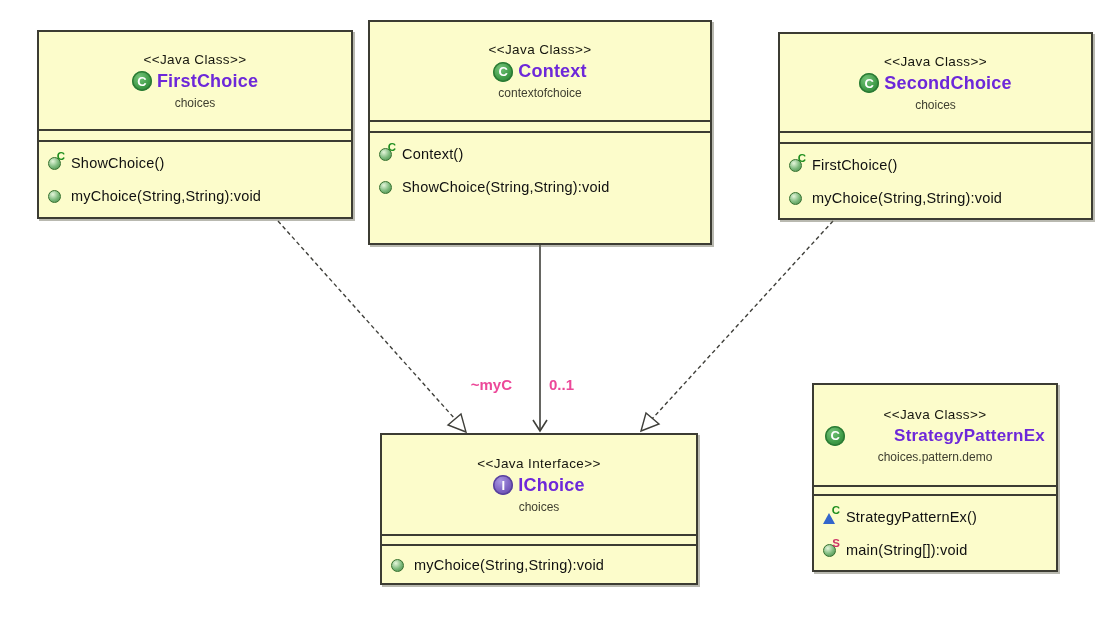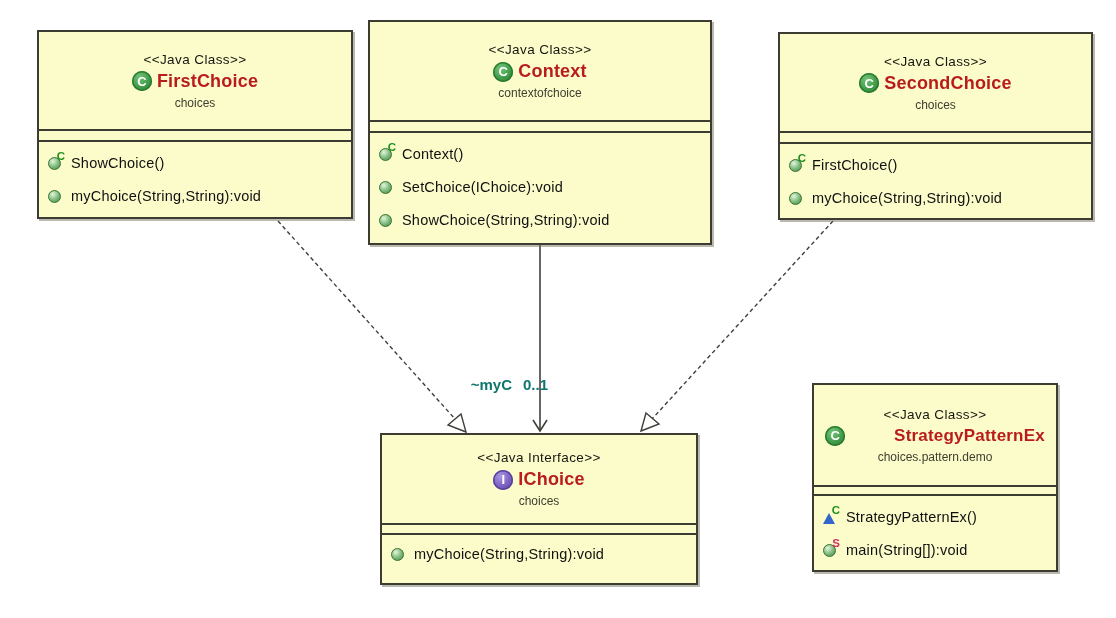--- a/index.html
+++ b/index.html
@@ -20,21 +20,21 @@
   .stereotype { font-size:13.5px; letter-spacing:.4px; color:#16160f; }
   .name-row { display:flex; align-items:center; gap:5px; }
   .cbadge {
     width:20px; height:20px; border-radius:50%; flex:0 0 auto;
     display:flex; align-items:center; justify-content:center;
     color:#fff; font-size:13px; font-weight:bold; line-height:1;
   }
   .cbadge.class { background:radial-gradient(circle at 38% 32%, #74c47a, #3f9b47 55%, #2a7a33); box-shadow:inset 0 0 0 1.5px #2b7a34; }
   .cbadge.iface { background:radial-gradient(circle at 38% 32%, #a violet, #7a5fc0 55%, #5b449e); }
   .cbadge.iface { background:radial-gradient(circle at 38% 32%, #a897e2, #7a5fc0 55%, #5b449e); box-shadow:inset 0 0 0 1.5px #58419c; }
-  .cname { font-size:18px; font-weight:bold; letter-spacing:.2px; color:#b91c1c; }
+  .cname { font-size:18px; font-weight:bold; letter-spacing:.2px; color:#6d28d9; }
   .pkg { font-size:12px; color:#3e3e30; }
 
   .attr-comp { box-sizing:border-box; flex:0 0 auto; border-top:2px solid #3c3c33; border-bottom:2px solid #3c3c33; }
   .methods-comp { flex:1 1 auto; padding:4px 0 0 9px; display:flex; flex-direction:column; }
   .method-row { display:flex; align-items:center; height:33px; gap:7px; }
   .micon { position:relative; width:16px; height:20px; flex:0 0 auto; }
   .sphere {
     position:absolute; left:0; bottom:3px; width:11px; height:11px; border-radius:50%;
     background:radial-gradient(circle at 35% 30%, #e4f5da, #7ab87a 55%, #478649);
     border:1px solid #35702f; display:block;
@@ -43,23 +43,23 @@
     position:absolute; left:0; bottom:3px; width:0; height:0; display:block;
     border-left:6.5px solid transparent; border-right:6.5px solid transparent;
     border-bottom:11px solid #3366cc;
   }
   .mod { position:absolute; top:-2px; right:-1px; font-size:11.5px; font-weight:bold; line-height:1; }
   .mod.c { color:#1f8f1f; }
   .mod.s { color:#cc3366; }
   .mtext { font-size:14.5px; letter-spacing:.2px; color:#101010; white-space:nowrap; }
   .method-row.static .mtext { }
 
-  .edge-label { position:absolute; z-index:3; color:#0f766e; font-size:15px; font-weight:bold; }
+  .edge-label { position:absolute; z-index:3; color:#ec4899; font-size:15px; font-weight:bold; }
   #assoc-name { left:458px; top:376px; width:54px; text-align:right; }
-  #assoc-mult { left:523px; top:376px; }
+  #assoc-mult { left:549px; top:376px; }
 </style>
 </head>
 <body>
 
 <div class="canvas">
 
   <svg class="edges" width="1116" height="618" viewBox="0 0 1116 618">
 
     <line x1="278" y1="221" x2="455" y2="419" stroke="#3f3f3a" stroke-width="1.4" stroke-dasharray="4 3"></line>
     <polygon points="466,432 448,425 461,414" fill="#ffffff" stroke="#3f3f3a" stroke-width="1.4"></polygon>
@@ -116,26 +116,20 @@
         <span class="micon">
             <i class="sphere"></i>
             <sup class="mod c">C</sup>
           </span>
         <span class="mtext">Context()</span>
       </div>
       <div class="method-row">
         <span class="micon">
             <i class="sphere"></i>
           </span>
-        <span class="mtext">SetChoice(IChoice):void</span>
-      </div>
-      <div class="method-row">
-        <span class="micon">
-            <i class="sphere"></i>
-          </span>
         <span class="mtext">ShowChoice(String,String):void</span>
       </div>
     </div>
   </div>
 
   <div class="uml-box" style="left:778px; top:32px; width:315px; height:188px;">
     <div class="name-comp" style="height:97px;">
       <div class="stereotype">&lt;&lt;Java Class&gt;&gt;</div>
       <div class="name-row">
         <span class="cbadge class">C</span>
@@ -155,21 +149,21 @@
       <div class="method-row">
         <span class="micon">
             <i class="sphere"></i>
           </span>
         <span class="mtext">myChoice(String,String):void</span>
       </div>
     </div>
   </div>
 
   <div class="uml-box" style="left:380px; top:433px; width:318px; height:152px;">
-    <div class="name-comp" style="height:88px;">
+    <div class="name-comp" style="height:99px;">
       <div class="stereotype">&lt;&lt;Java Interface&gt;&gt;</div>
       <div class="name-row">
         <span class="cbadge iface">I</span>
         <span class="cname">IChoice</span>
       </div>
       <div class="pkg">choices</div>
     </div>
     <div class="attr-comp" style="height:12px;"></div>
     <div class="methods-comp" style="padding-top:2px;">
       <div class="method-row">

